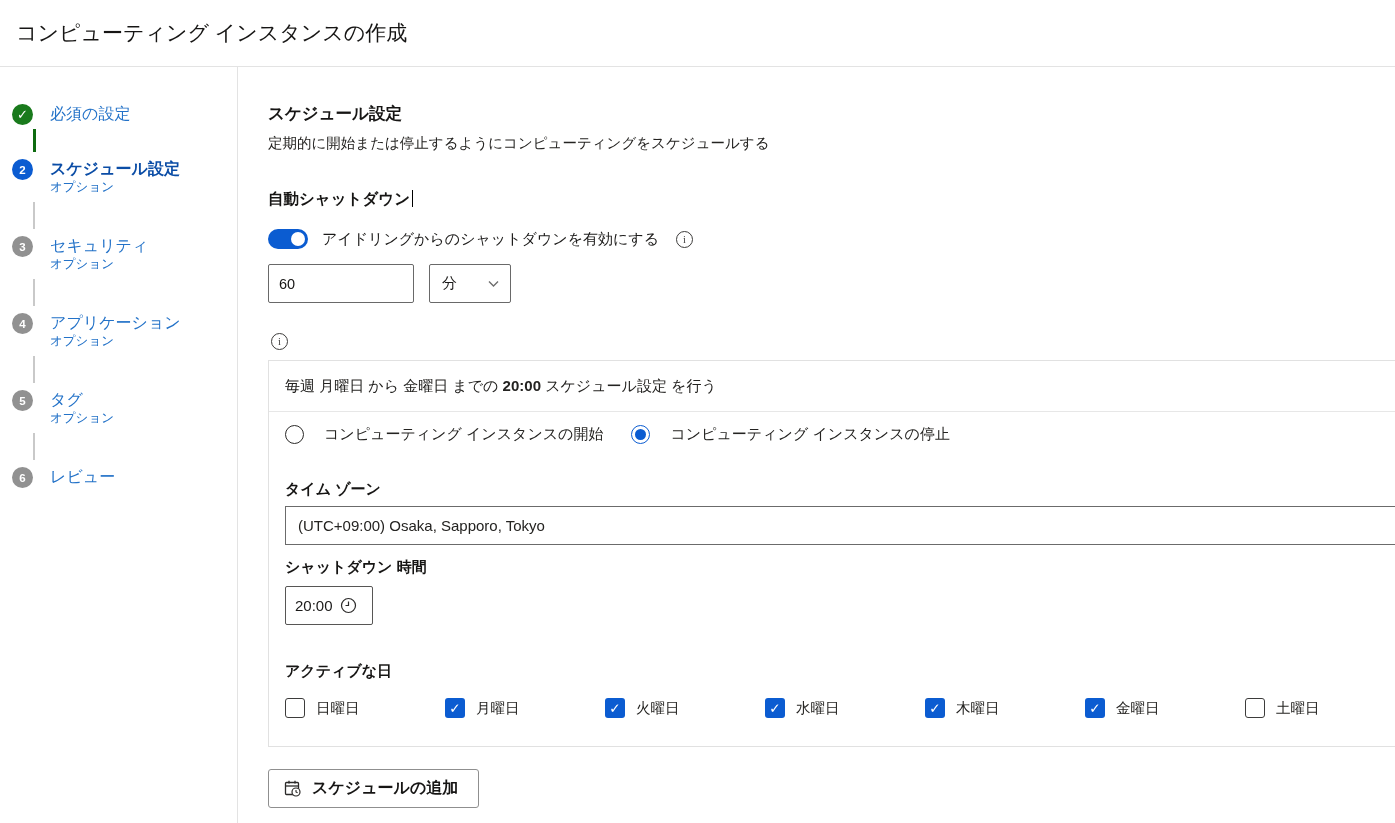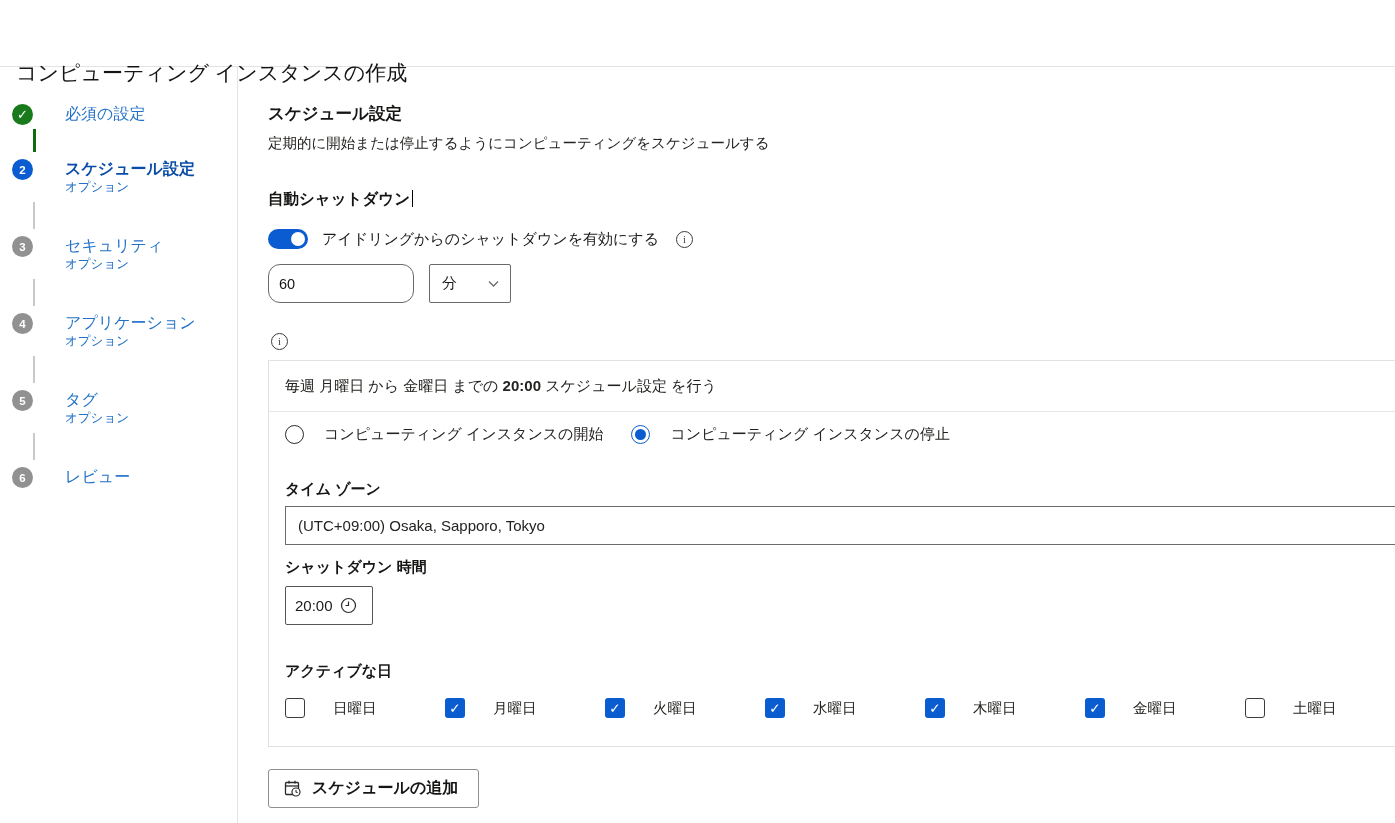--- a/index.html
+++ b/index.html
@@ -5,29 +5,29 @@
   * { box-sizing: border-box; margin: 0; padding: 0; }
   html, body { width: 1395px; height: 823px; overflow: hidden; background: #fff; }
   body {
     font-family: "Liberation Sans", "DejaVu Sans", sans-serif;
     color: #1b1a19;
     position: relative;
   }
 
   
   .page-header { height: 67px; border-bottom: 1px solid #e3e3e3; padding: 19px 0 0 16px; }
-  .page-title { font-size: 21px; font-weight: 400; color: #161514; margin-top: 40px; }
+  .page-title { font-size: 21px; font-weight: 400; color: #161514; }
 
   
   .layout { display: flex; height: 756px; }
   .sidebar { width: 238px; flex: 0 0 238px; border-right: 1px solid #e3e3e3; padding: 36px 0 0 12px; }
   .main { flex: 1 1 auto; padding: 36px 0 0 30px; }
 
   
-  .step { display: flex; align-items: flex-start; gap: 32px; }
+  .step { display: flex; align-items: flex-start; gap: 17px; }
   .step-icon {
     width: 21px; height: 21px; border-radius: 50%; flex: 0 0 21px;
     display: flex; align-items: center; justify-content: center;
     color: #fff; font-size: 11.5px; font-weight: 700; margin-top: 1px;
   }
   .step-icon.complete { background: #197a1c; }
   .step-icon.complete::after { content: "✓"; font-size: 13px; font-weight: 700; }
   .step-icon.current { background: #0b5cd1; }
   .step-icon.future { background: #919191; }
   .step-label { font-size: 16px; color: #2372c8; line-height: 21px; }
@@ -51,21 +51,21 @@
   .info-icon {
     width: 17px; height: 17px; border: 1.3px solid #3d3c3b; border-radius: 50%;
     display: inline-flex; align-items: center; justify-content: center;
     font-size: 10.5px; color: #3d3c3b; font-family: "Liberation Serif", serif; font-style: normal;
     flex: 0 0 17px; margin-left: 3px;
   }
   .info-icon::after { content: "i"; }
 
   .idle-row { margin-top: 15px; display: flex; align-items: center; }
   .idle-input {
-    width: 146px; height: 39px; border: 1px solid #696969; border-radius: 12px;
+    width: 146px; height: 39px; border: 1px solid #696969; border-radius: 2px;
     font-size: 14.5px; padding: 0 10px; font-family: inherit; color: #161514; outline: none;
   }
   .unit-select {
     width: 82px; height: 39px; border: 1px solid #696969; border-radius: 2px; margin-left: 15px;
     display: flex; align-items: center; justify-content: space-between; padding: 0 10px 0 12px;
     font-size: 15px; background: #fff; cursor: default;
   }
   .idle-suffix { font-size: 15px; margin-left: 22px; }
 
   .custom-heading-row { margin-top: 30px; display: flex; align-items: center; gap: 6px; }
@@ -90,21 +90,21 @@
     border: 1px solid #6b6b6b; display: flex; align-items: center; padding-left: 12px;
     font-size: 15px; color: #242321; background: #fff;
   }
   .sd-label { margin-top: 13px; }
   .time-box {
     margin: 9px 0 0 16px; width: 88px; height: 39px; border: 1px solid #575655; border-radius: 2px;
     display: flex; align-items: center; gap: 7px; padding: 0 8px 0 9px; font-size: 15px; background: #fff;
   }
   .days-label { margin-top: 37px; }
   .days-row { display: flex; margin: 17px 16px 28px; }
-  .day-item { width: 160px; display: flex; align-items: center; gap: 28px; }
+  .day-item { width: 160px; display: flex; align-items: center; gap: 11px; }
   .checkbox { width: 20px; height: 20px; border-radius: 3px; flex: 0 0 20px; }
   .checkbox.unchecked { border: 1px solid #3d3c3b; background: #fff; }
   .checkbox.checked {
     background: #0b5cd1; display: flex; align-items: center; justify-content: center;
   }
   .checkbox.checked::after { content: "✓"; color: #fff; font-size: 13.5px; font-weight: 700; }
   .day-label { font-size: 14.5px; color: #242321; }
 
   .add-schedule-btn {
     margin-top: 22px; display: inline-flex; align-items: center; gap: 10px;

